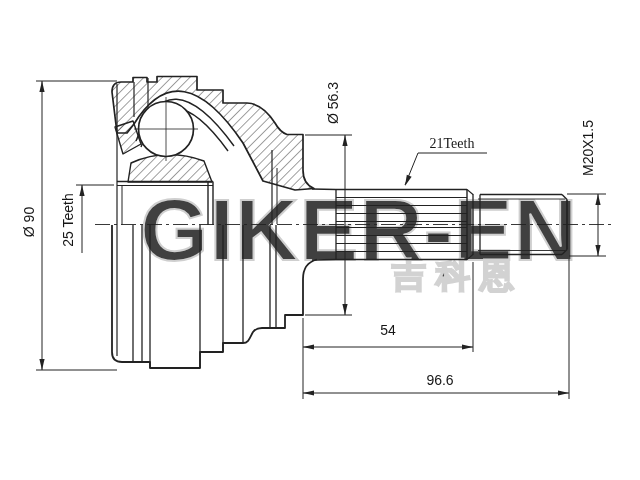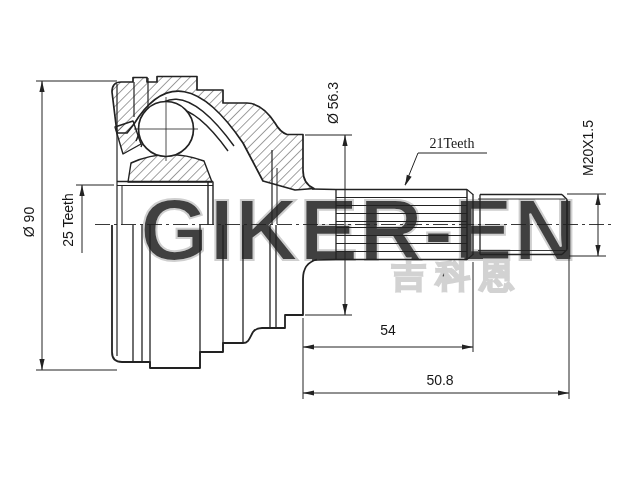--- a/index.html
+++ b/index.html
@@ -175,14 +175,14 @@
       <polygon points="405,186 411.6,176.8 406.8,174.8"></polygon>
     </g>
   </svg>
 
   <div class="lbl v" style="left:29px;top:222px;">Ø 90</div>
   <div class="lbl v" style="left:68px;top:220px;">25 Teeth</div>
   <div class="lbl v" style="left:333px;top:103px;">Ø 56.3</div>
   <div class="lbl" style="left:452px;top:144px;font-family:Liberation Serif, serif;">21Teeth</div>
   <div class="lbl v" style="left:588px;top:148px;">M20X1.5</div>
   <div class="lbl" style="left:388px;top:330px;">54</div>
-  <div class="lbl" style="left:440px;top:380px;">50.8</div>
+  <div class="lbl" style="left:440px;top:380px;">96.6</div>
 </div>
 
 </body></html>

